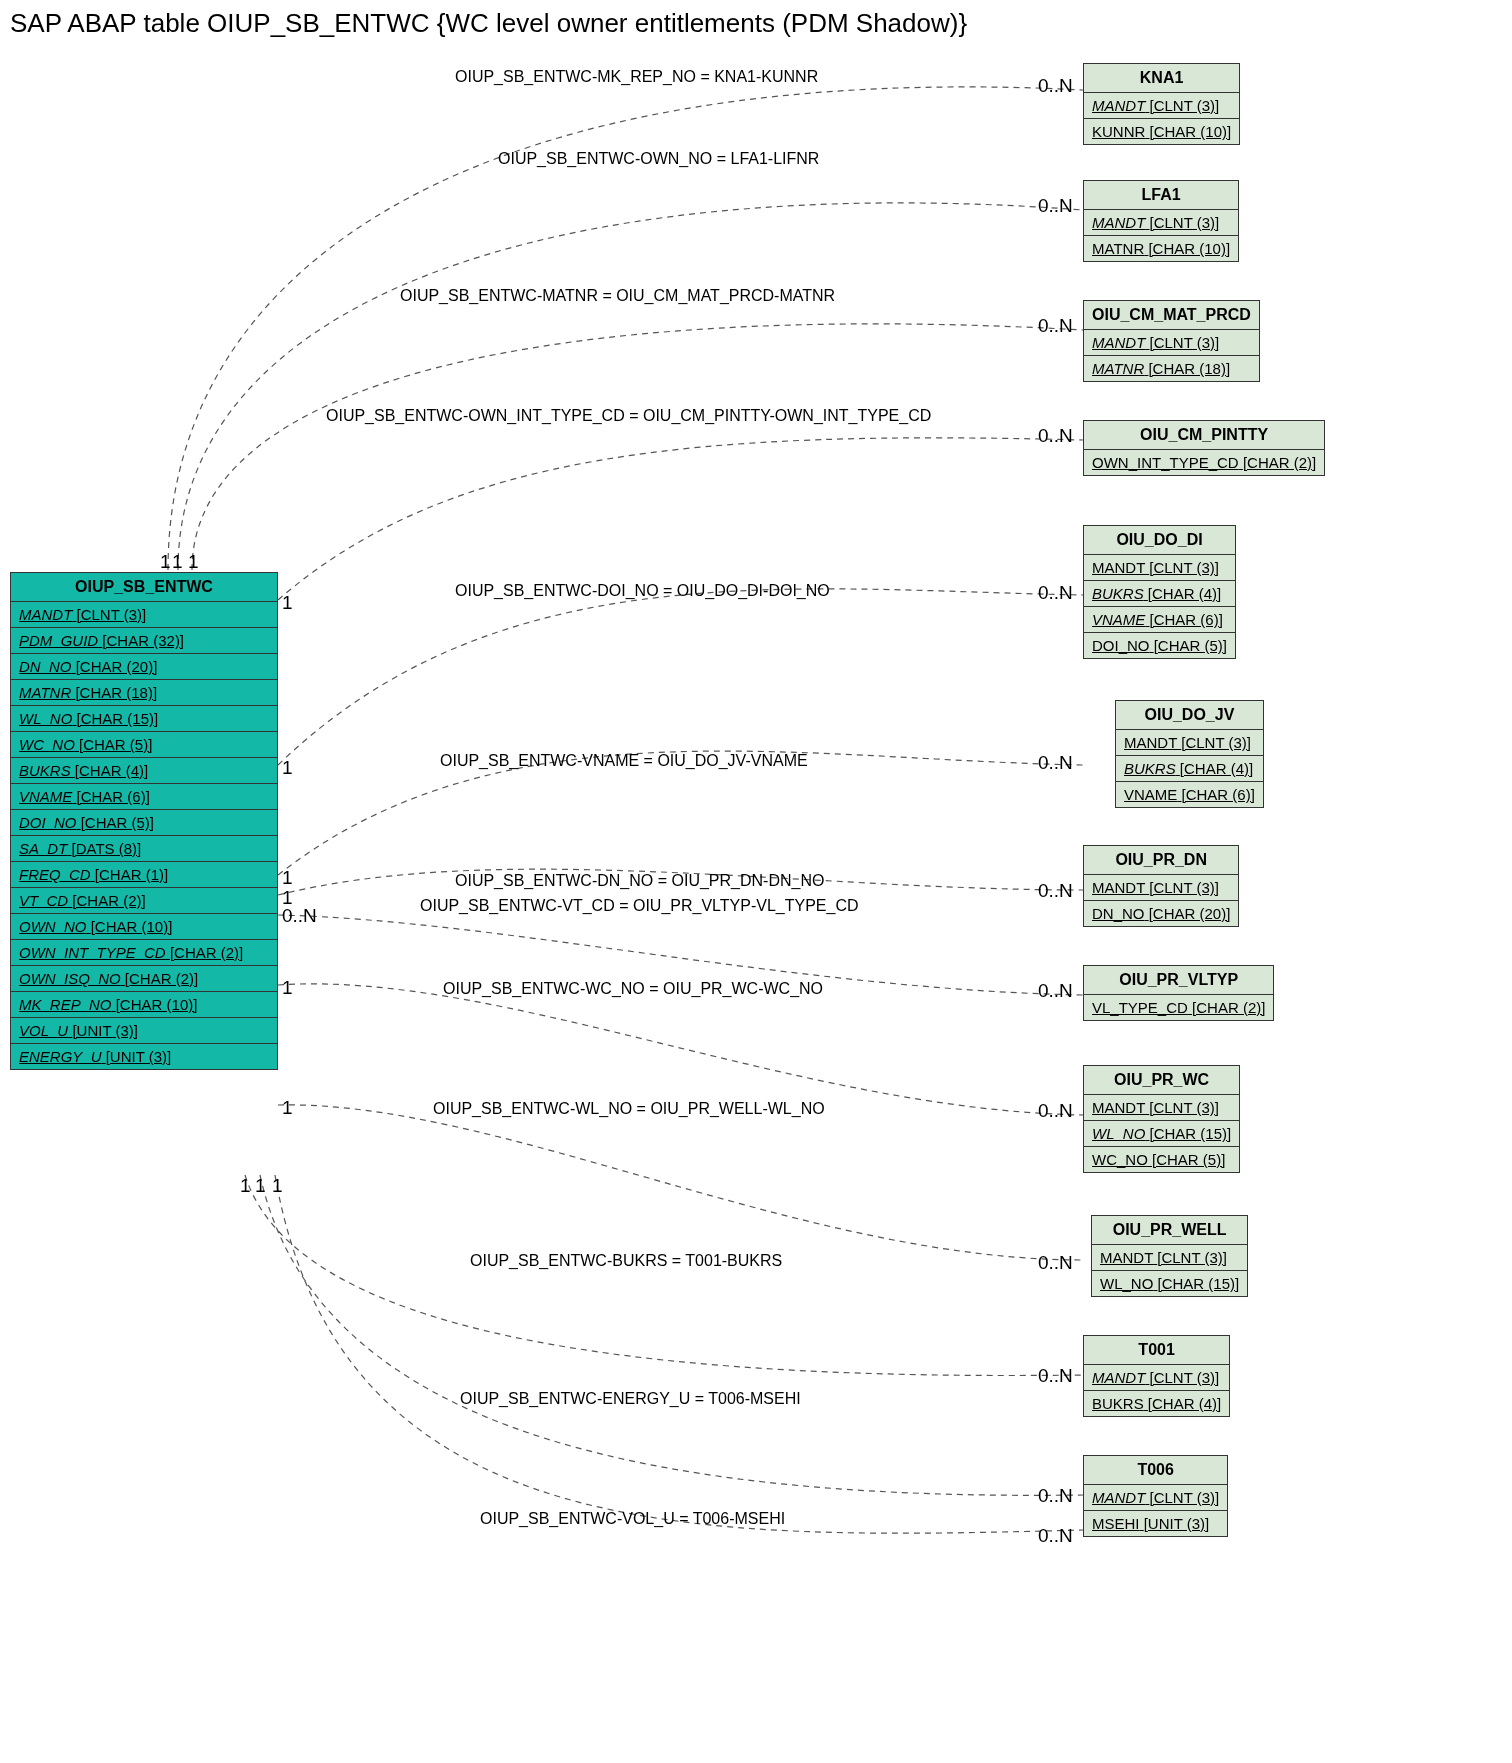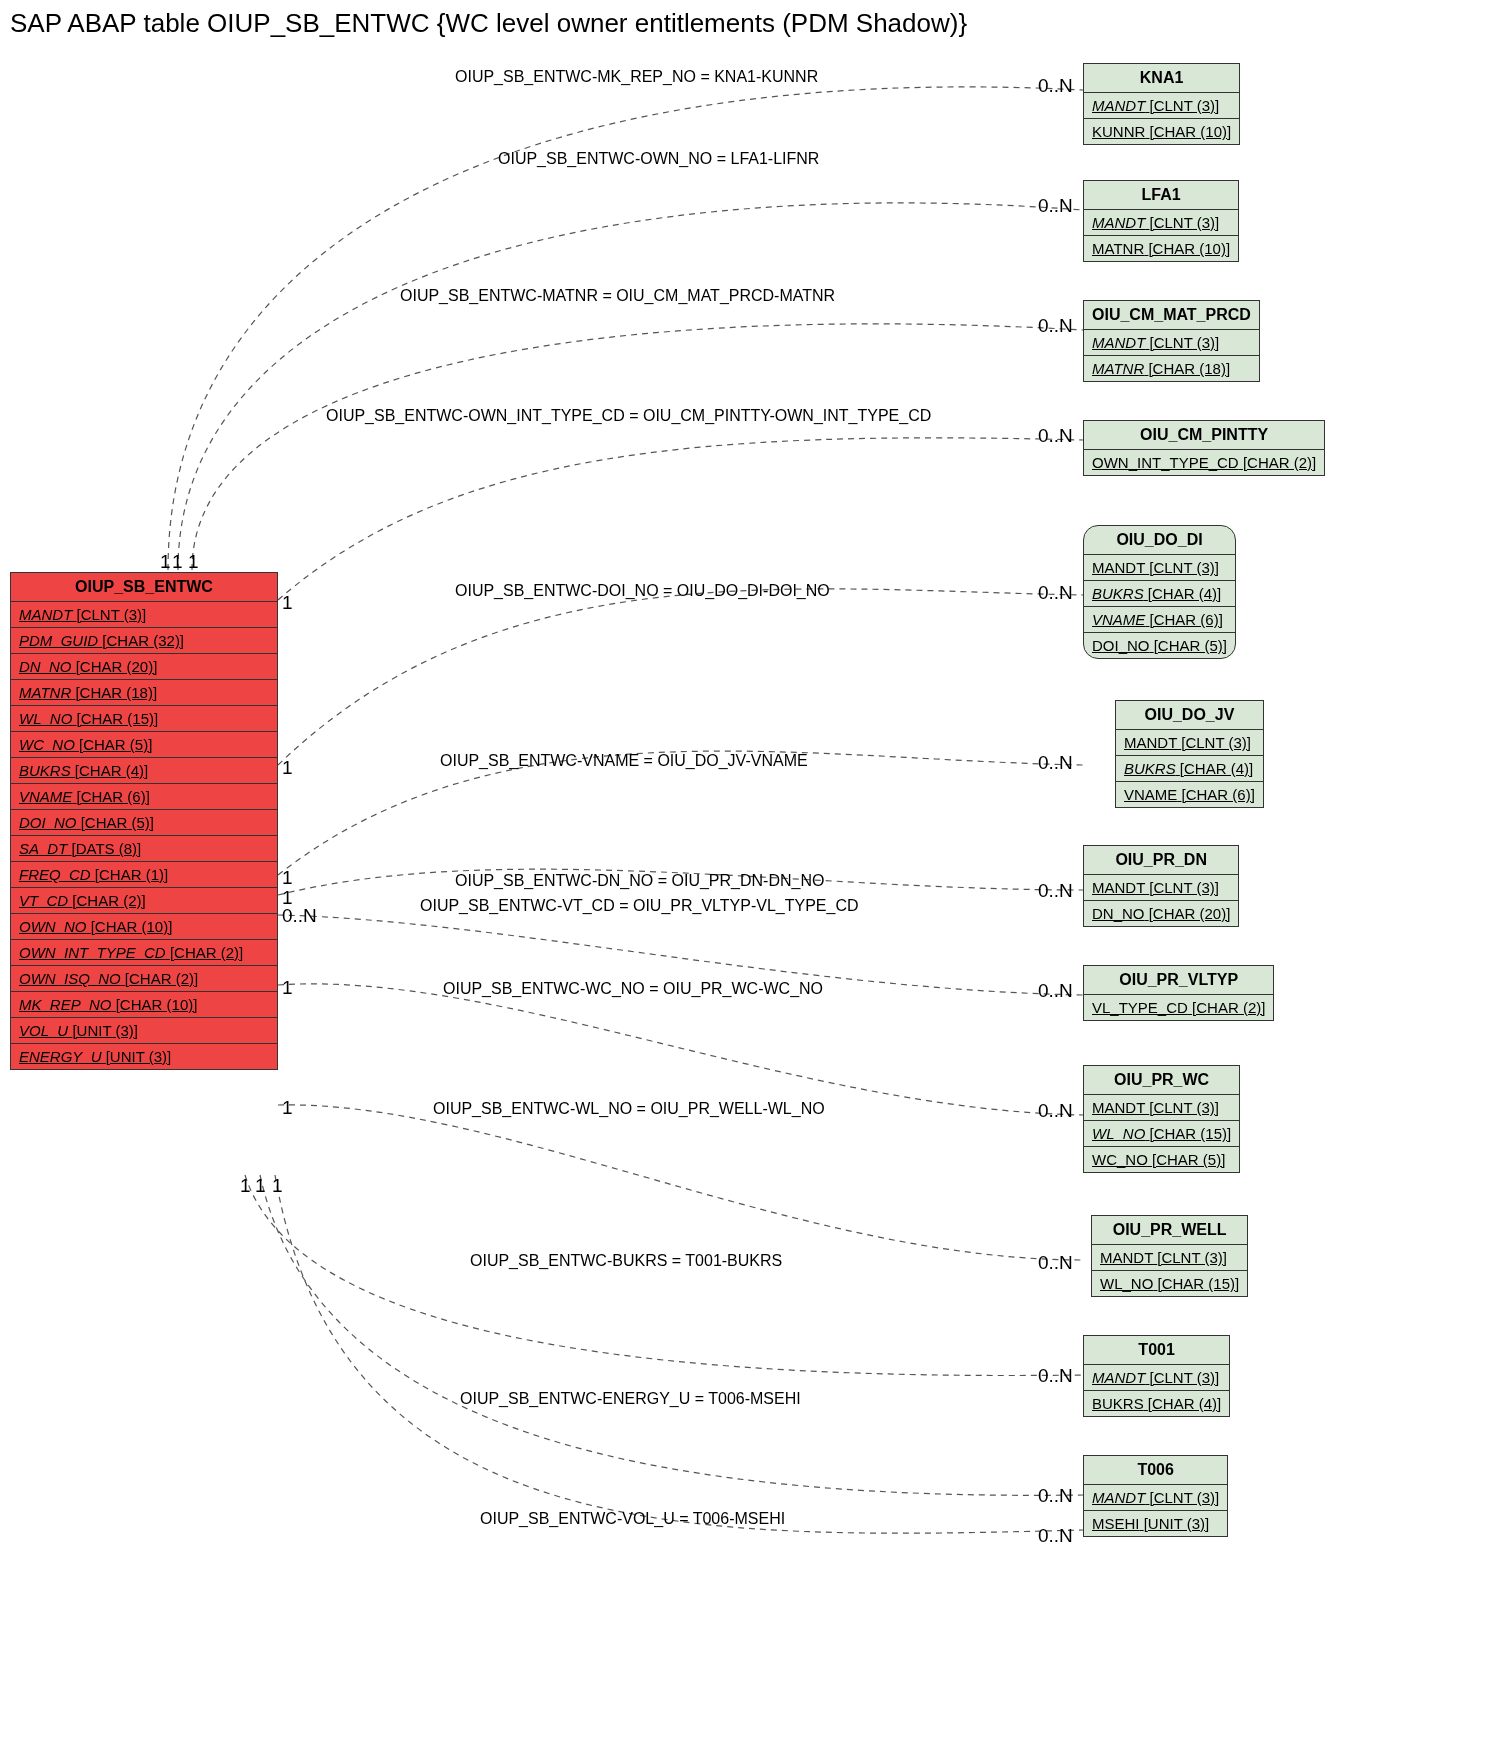--- a/index.html
+++ b/index.html
@@ -20,21 +20,21 @@
     position: absolute;
     top: 8px;
     left: 10px;
   }
   .table-box {
     position: absolute;
     border: 1.5px solid #333;
     background: #d9e7d7;
   }
   .table-box.main {
-    background: #ef4444;
+    background: #14b8a6;
   }
   .table-header {
     font-weight: bold;
     text-align: center;
     padding: 5px 8px;
     border-bottom: 1.5px solid #333;
     font-size: 16px;
   }
   .table-row {
     padding: 4px 8px;
@@ -132,21 +132,21 @@
     </div>
     <div class="table-box" style="left: 1083px; top: 300px;">
       <div class="table-header">OIU_CM_MAT_PRCD</div>
       <div class="table-row"><span>MANDT</span> <span class="type">[CLNT (3)]</span></div>
       <div class="table-row"><span>MATNR</span> <span class="type">[CHAR (18)]</span></div>
     </div>
     <div class="table-box" style="left: 1083px; top: 420px;">
       <div class="table-header">OIU_CM_PINTTY</div>
       <div class="table-row noital"><span>OWN_INT_TYPE_CD</span> <span class="type">[CHAR (2)]</span></div>
     </div>
-    <div class="table-box" style="left: 1083px; top: 525px; border-radius: 15px;">
+    <div class="table-box" style="left: 1083px; top: 525px;">
       <div class="table-header">OIU_DO_DI</div>
       <div class="table-row noital"><span>MANDT</span> <span class="type">[CLNT (3)]</span></div>
       <div class="table-row"><span>BUKRS</span> <span class="type">[CHAR (4)]</span></div>
       <div class="table-row"><span>VNAME</span> <span class="type">[CHAR (6)]</span></div>
       <div class="table-row noital"><span>DOI_NO</span> <span class="type">[CHAR (5)]</span></div>
     </div>
     <div class="table-box" style="left: 1083px; top: 700px; margin-left: 32px;">
       <div class="table-header">OIU_DO_JV</div>
       <div class="table-row noital"><span>MANDT</span> <span class="type">[CLNT (3)]</span></div>
       <div class="table-row"><span>BUKRS</span> <span class="type">[CHAR (4)]</span></div>

